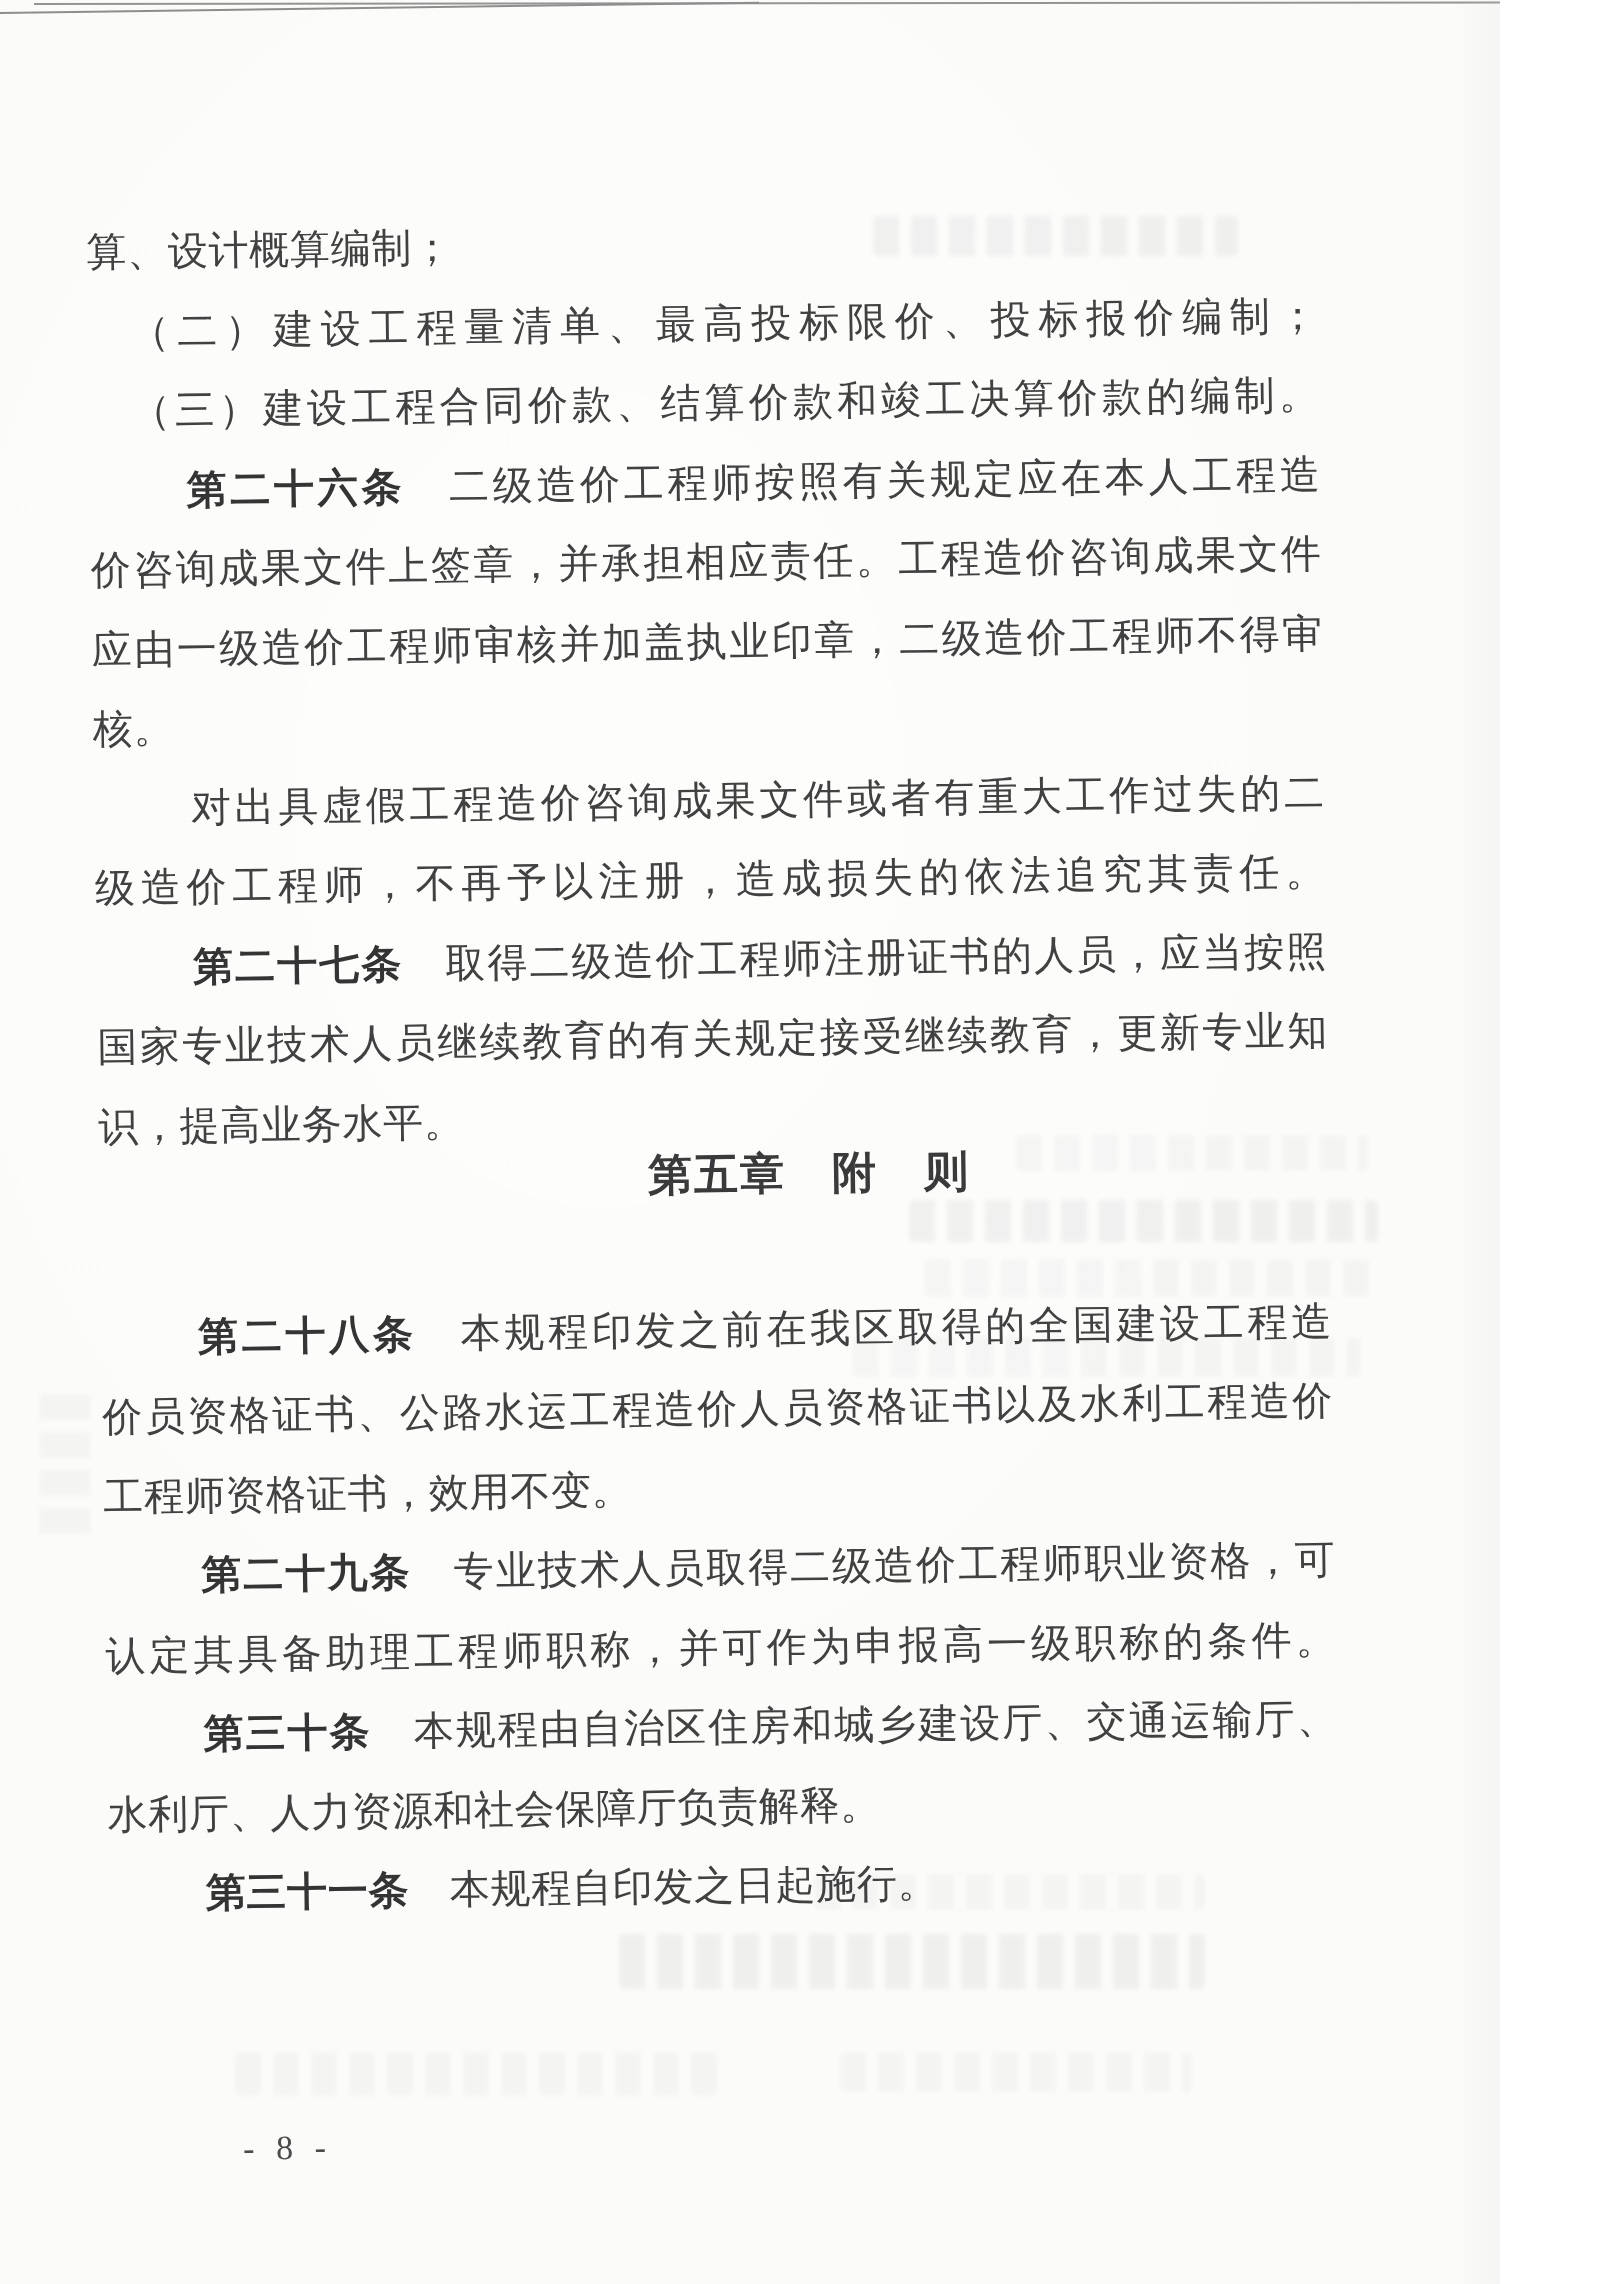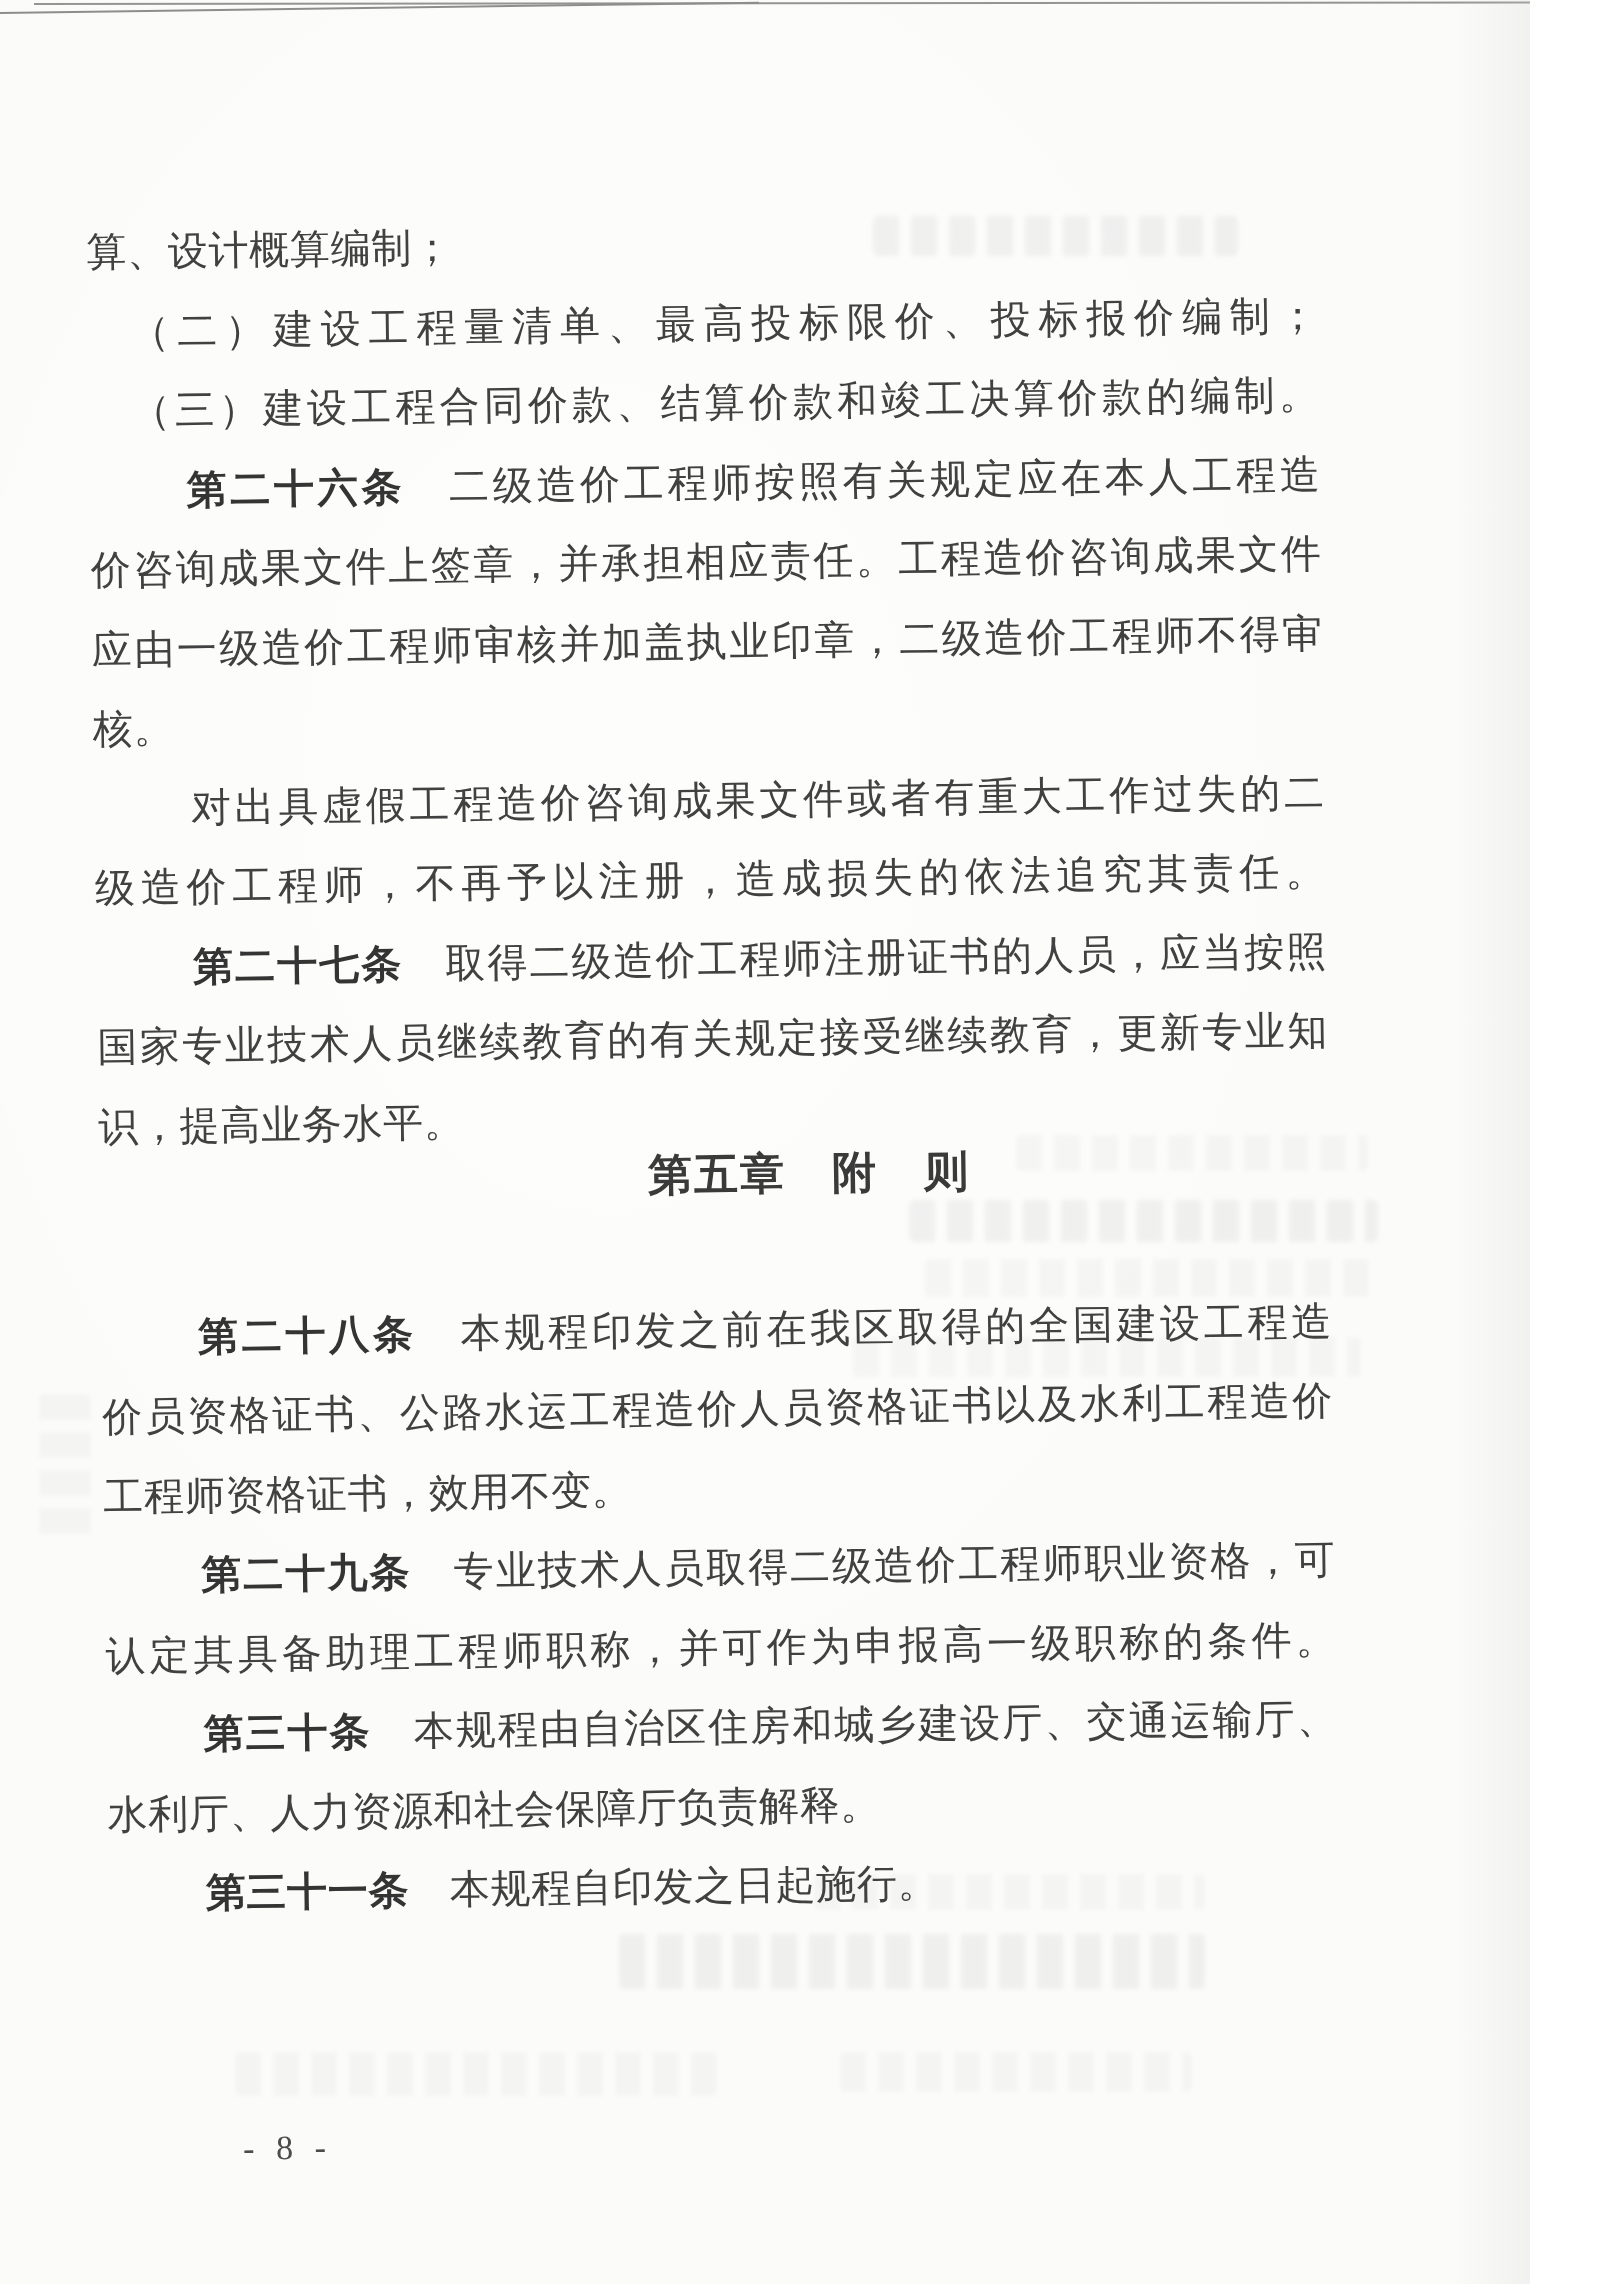--- a/index.html
+++ b/index.html
@@ -8,21 +8,20 @@
     width:1616px;height:2284px;overflow:hidden;
     background:#ffffff;
     font-family:"Liberation Serif","DejaVu Serif",serif;
   }
   .page{
     position:relative;width:1500px;height:2284px;
     background:
       radial-gradient(ellipse 1173px 1564px at 40% 35%, rgba(255,255,255,.6), rgba(0,0,0,0) 70%),
       #fbfbf9;
     overflow:hidden;
-    padding-left:30px;
   }
   
   .tilt{
     position:absolute;left:0;top:0;width:1616px;height:2284px;
     transform:rotate(-0.78deg);
     transform-origin:0px 1107px;
   }
   .line{
     position:absolute;
     height:57px;line-height:57px;

